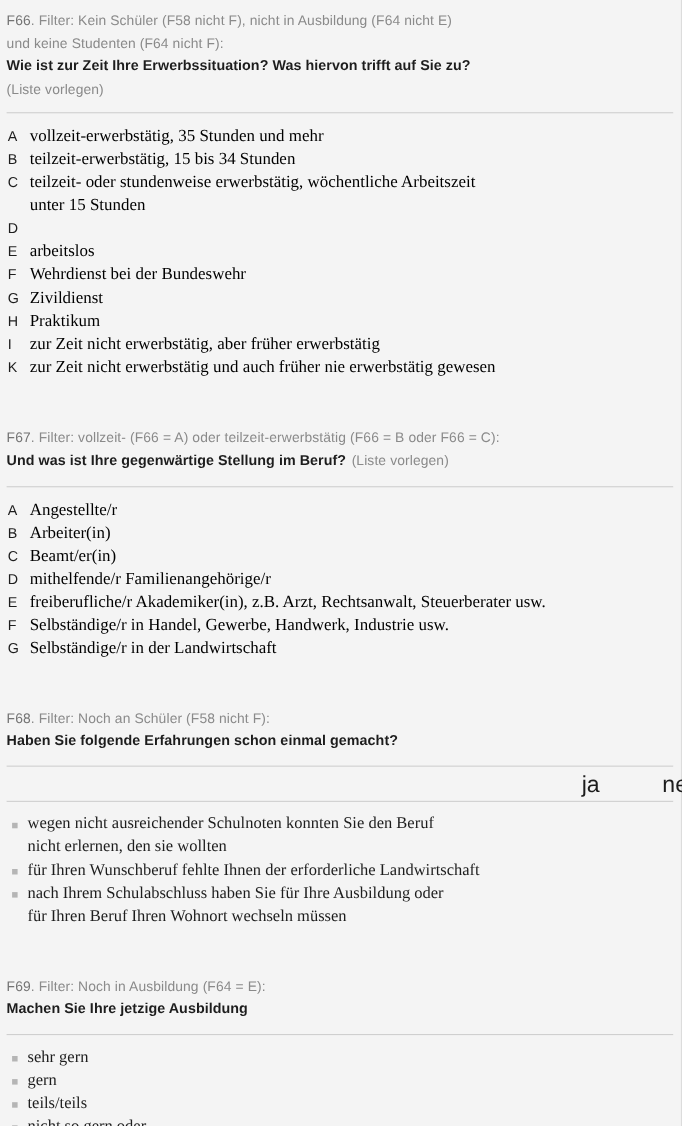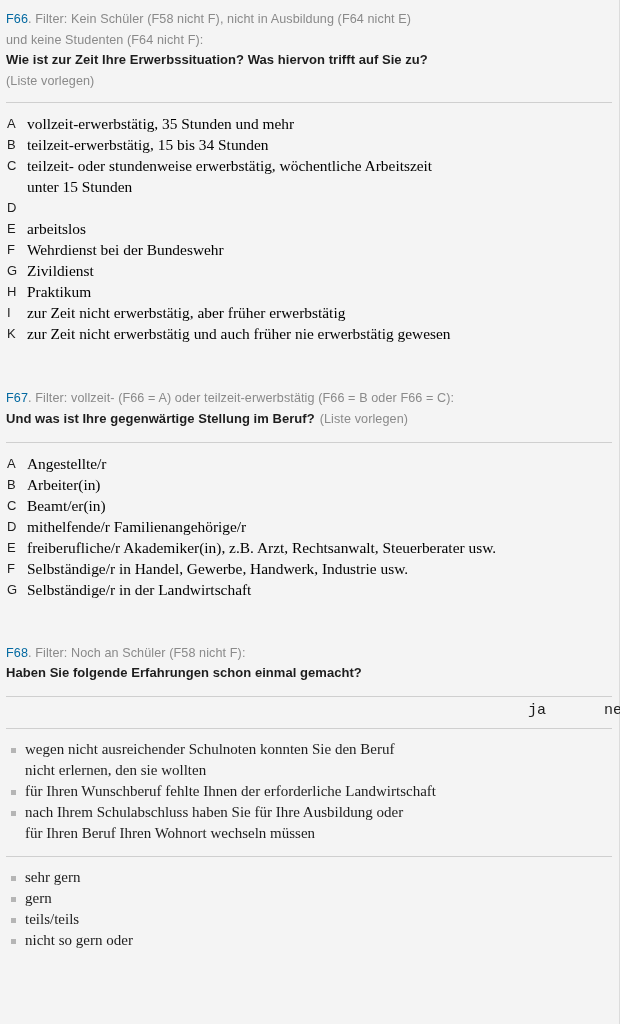--- a/index.html
+++ b/index.html
@@ -29,21 +29,21 @@
 
   .filter-line {
     font-family: "Liberation Sans", sans-serif;
     font-size: 12.6px;
     color: #8a8a8a;
     line-height: 20.6px;
     letter-spacing: 0.1px;
     white-space: nowrap;
   }
   .qid {
-    color: #0369a1;
+    color: #737373;
   }
   .question-line {
     font-family: "Liberation Sans", sans-serif;
     font-size: 13px;
     font-weight: bold;
     color: #1d1d1d;
     line-height: 20.6px;
     letter-spacing: 0.05px;
     white-space: nowrap;
   }
@@ -131,22 +131,22 @@
   }
 
   
   .scale-head {
     position: relative;
     height: 31px;
   }
   .scale-label {
     position: absolute;
     top: 5px;
-    font-family: Liberation Mono, monospace;
-    font-size: 15px;
+    font-family: Liberation Sans, sans-serif;
+    font-size: 21px;
     color: #1d1d1d;
     text-align: center;
   }
   .scale-ja { left: 508px; width: 46px; }
   .scale-nein { left: 593px; width: 46px; }
 </style>
 </head>
 <body>
 
 <div class="page">
@@ -265,20 +265,24 @@
         <span class="bullet-mark"></span>
         <span class="bullet-text">für Ihren Wunschberuf fehlte Ihnen der erforderliche Landwirtschaft</span>
       </li>
     <li class="bullet-item">
         <span class="bullet-mark"></span>
         <span class="bullet-text">nach Ihrem Schulabschluss haben Sie für Ihre Ausbildung oder
 für Ihren Beruf Ihren Wohnort wechseln müssen</span>
       </li>
   </ul>
 
+  <div class="qblock" style="padding-top:43px;">
+    <div class="filter-line"><span class="qid">F69</span><span>. Filter: Noch in Ausbildung (F64 = E):</span></div>
+    <div class="question-line">Machen Sie Ihre jetzige Ausbildung</div>
+  </div>
 
   <hr class="rule" style="margin-top:12px;">
 
   <ul class="bullet-list" style="margin-top:10px;">
     <li class="bullet-item">
         <span class="bullet-mark"></span>
         <span class="bullet-text">sehr gern</span>
       </li>
     <li class="bullet-item">
         <span class="bullet-mark"></span>

